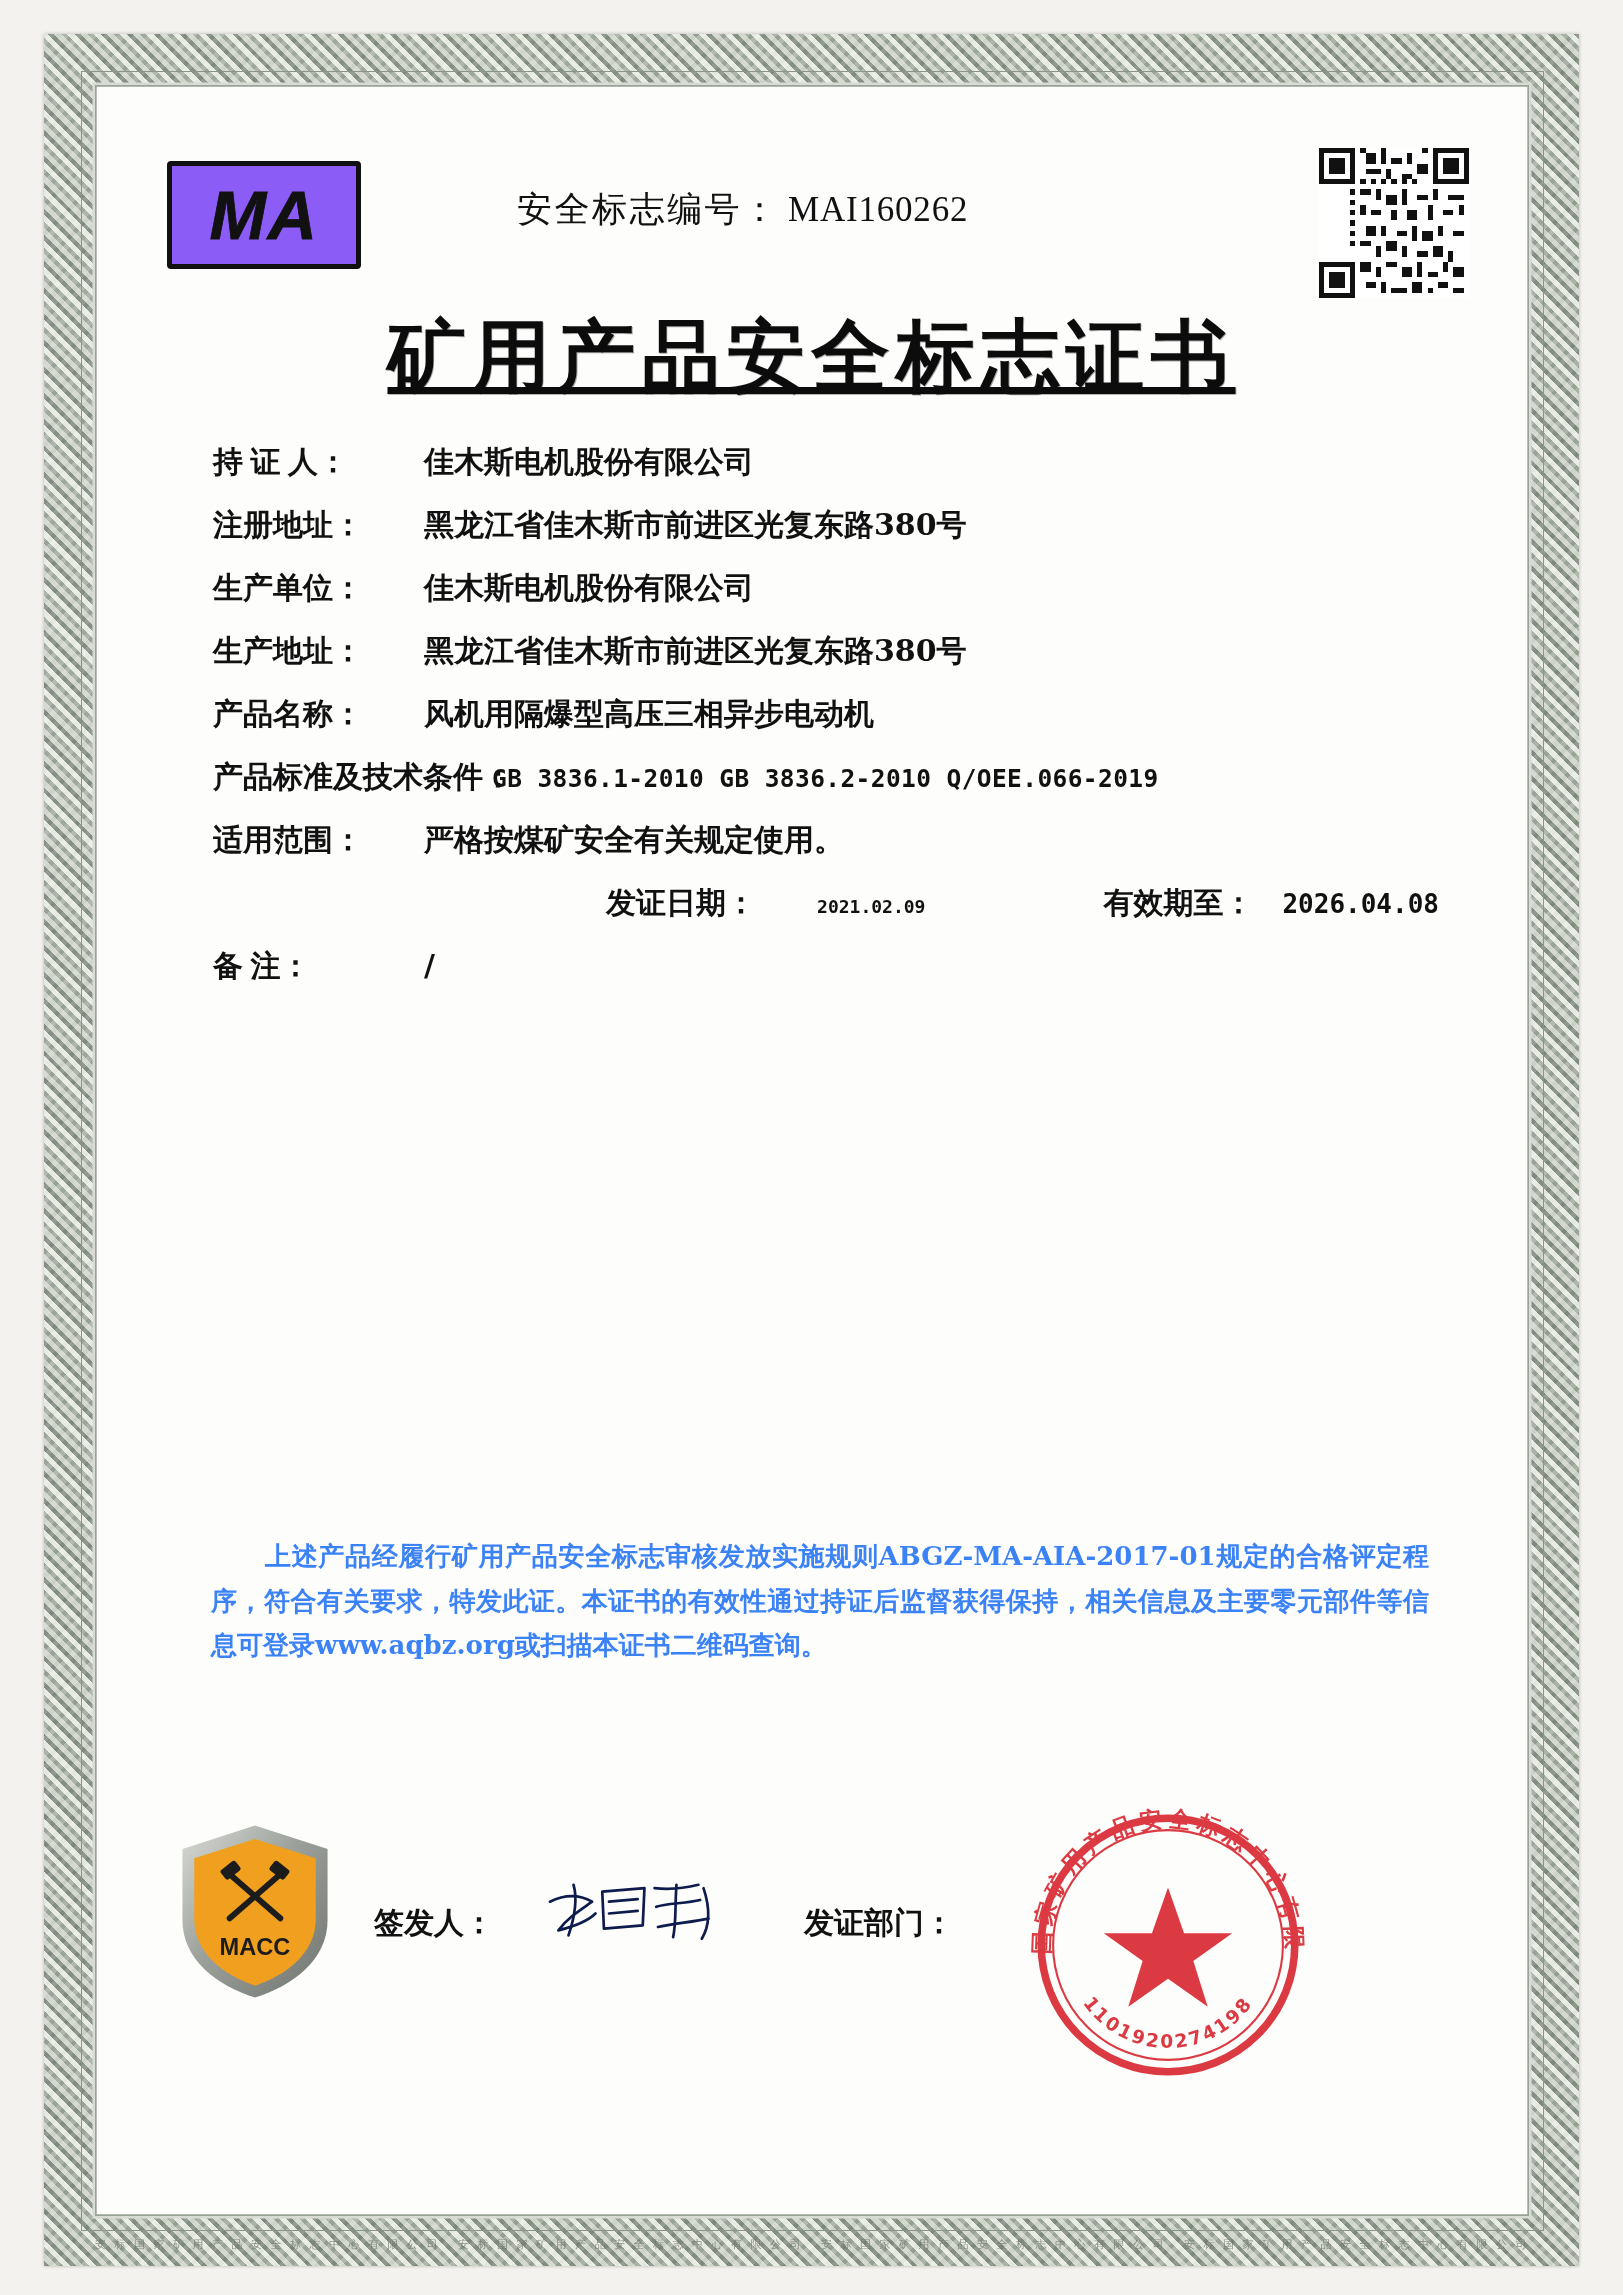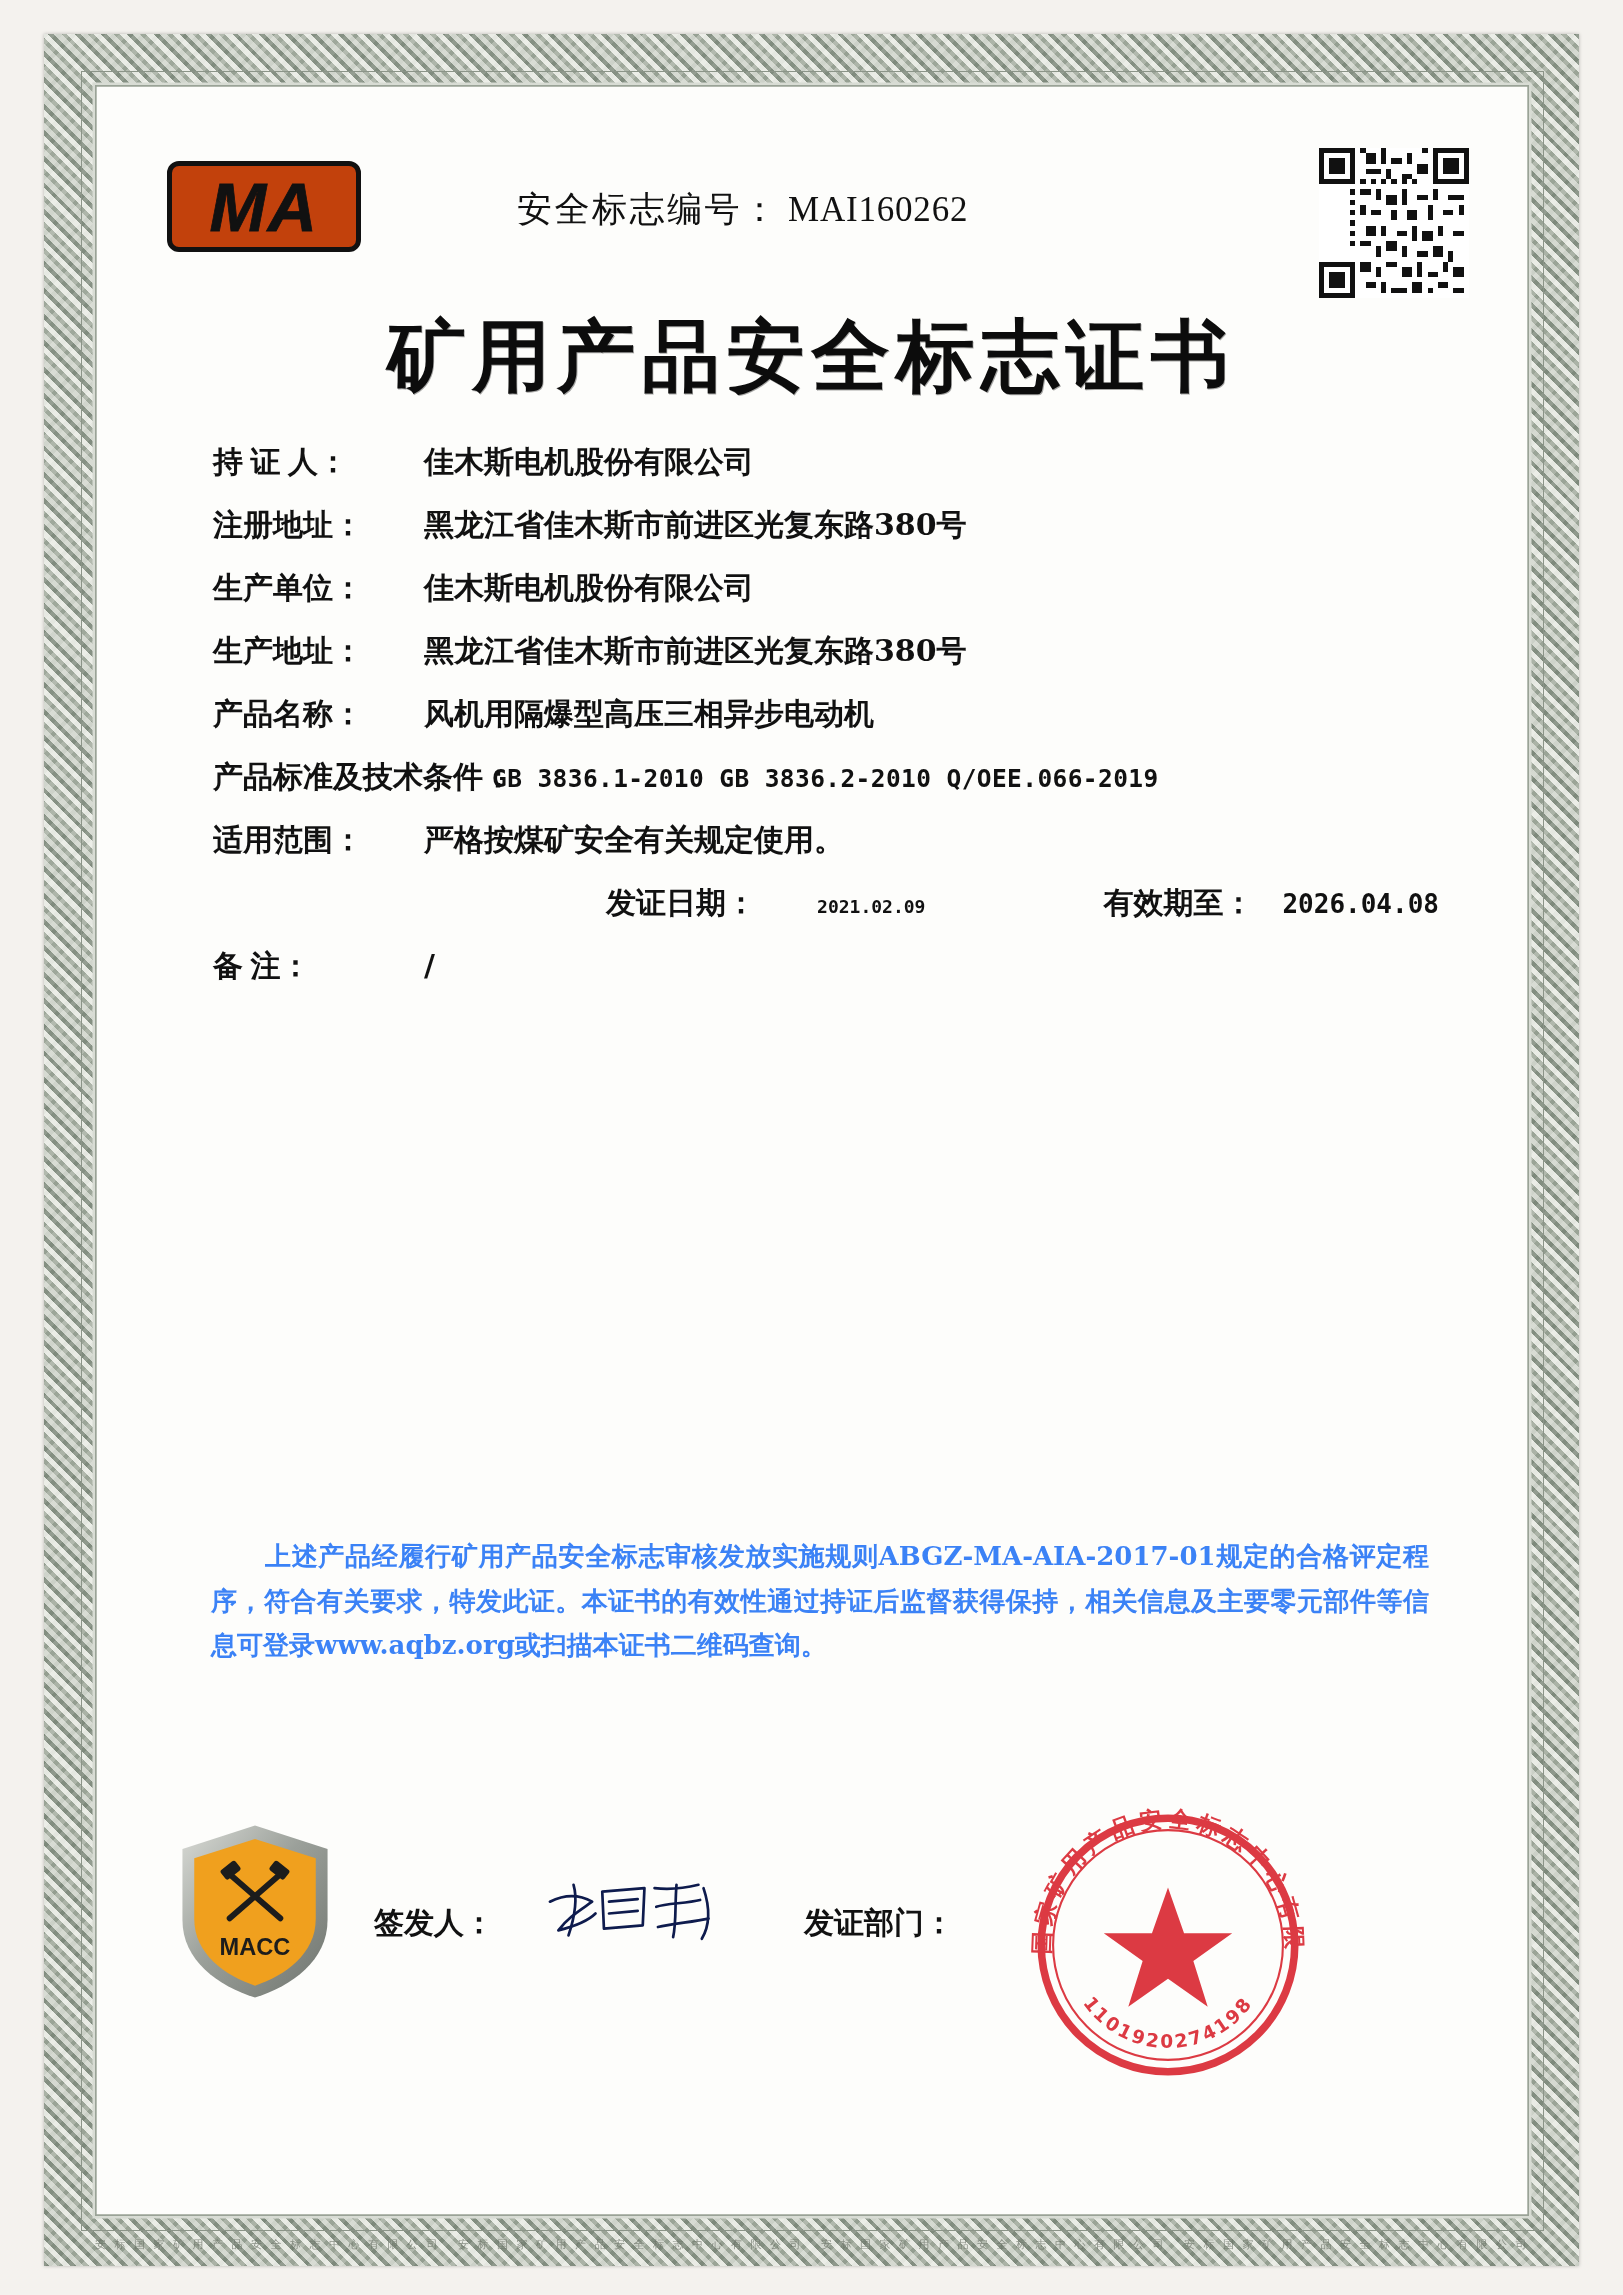--- a/index.html
+++ b/index.html
@@ -78,24 +78,24 @@
     position: absolute;
     left: 0; top: 0;
     width: 100%;
     height: 169px;
   }
   .ma-logo {
     position: absolute;
     left: 47px;
     top: 49px;
     width: 194px;
-    height: 91px;
-    background: #c2410c;
+    height: 108px;
+    background: #8b5cf6;
     border: 5px solid #111111;
-    border-radius: 12px;
+    border-radius: 4px;
     box-sizing: border-box;
     display: flex;
     align-items: center;
     justify-content: center;
   }
   .ma-logo span {
     font-family: "Liberation Sans", sans-serif;
     font-weight: 700;
     font-style: italic;
     font-size: 68px;
@@ -132,20 +132,21 @@
     top: 193px;
     left: 0;
     width: 100%;
     text-align: center;
     font-family: "DejaVu Serif", serif;
     font-weight: 700;
     font-size: 78px;
     letter-spacing: 6.8px;
     color: #0c0c0c;
     text-shadow: 0.8px 0.8px 0 rgba(0,0,0,0.35);
+    text-decoration: underline;
   }
 
   
   .fields {
     position: absolute;
     top: 330px;
     left: 93px;
     width: 1226px;
   }
   .field-row {

